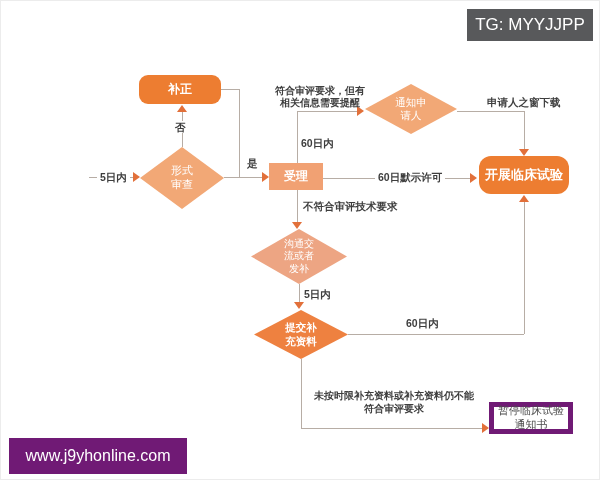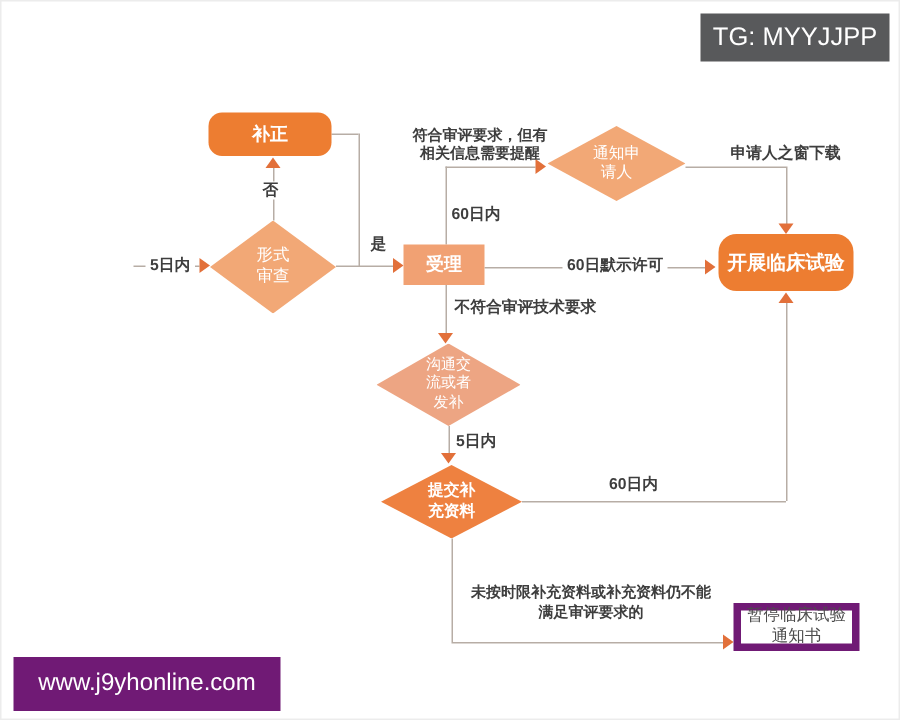--- a/index.html
+++ b/index.html
@@ -39,21 +39,21 @@
   .lbl { position:absolute; color:#3e3e3e; font-weight:700; font-size:10.5px;
          white-space:pre-line; line-height:1.15; }
   .onln { background:#fff; padding:0 3px; }
   #l-5d1   { left:96px;  top:170px; }
   #l-no    { left:172px; top:120px; background:#fff; padding:0 2px; }
   #l-yes   { left:246px; top:156px; }
   #l-meets { left:270px; top:84px;  width:98px; text-align:center; font-size:10px; line-height:11.5px; }
   #l-60d1  { left:300px; top:136px; }
   #l-win   { left:455px; top:95px;margin-left:31px;  }
   #l-tacit { left:374px; top:170px; }
-  #l-nomet { left:302px; top:199px;font-family:Liberation Mono, monospace; }
+  #l-nomet { left:302px; top:199px; }
   #l-5d2   { left:303px; top:287px; }
   #l-60d2  { left:405px; top:316px; }
   #l-over  { left:310px; top:389px; width:166px; text-align:center; font-size:10px; line-height:12.5px; }
 
   
   .badge { position:absolute; display:flex; align-items:center; justify-content:center;
            color:#fff; }
   #tg  { left:466px; top:8px;   width:126px; height:32px; background:#58595B; font-size:17px; }
   #wm  { left:8px;   top:437px; width:178px; height:36px; background:#701a75; font-size:16px; }
 </style>
@@ -110,18 +110,18 @@
   <div class="lbl" id="l-yes">是</div>
   <div class="lbl" id="l-meets">符合审评要求，但有
 相关信息需要提醒</div>
   <div class="lbl" id="l-60d1">60日内</div>
   <div class="lbl" id="l-win">申请人之窗下载</div>
   <div class="lbl onln" id="l-tacit">60日默示许可</div>
   <div class="lbl" id="l-nomet">不符合审评技术要求</div>
   <div class="lbl" id="l-5d2">5日内</div>
   <div class="lbl" id="l-60d2">60日内</div>
   <div class="lbl" id="l-over">未按时限补充资料或补充资料仍不能
-满足审评要求的</div>
+符合审评要求</div>
 
   <div class="badge" id="tg">TG: MYYJJPP</div>
   <div class="badge" id="wm">www.j9yhonline.com</div>
 
 </div>
 
 </body></html>

